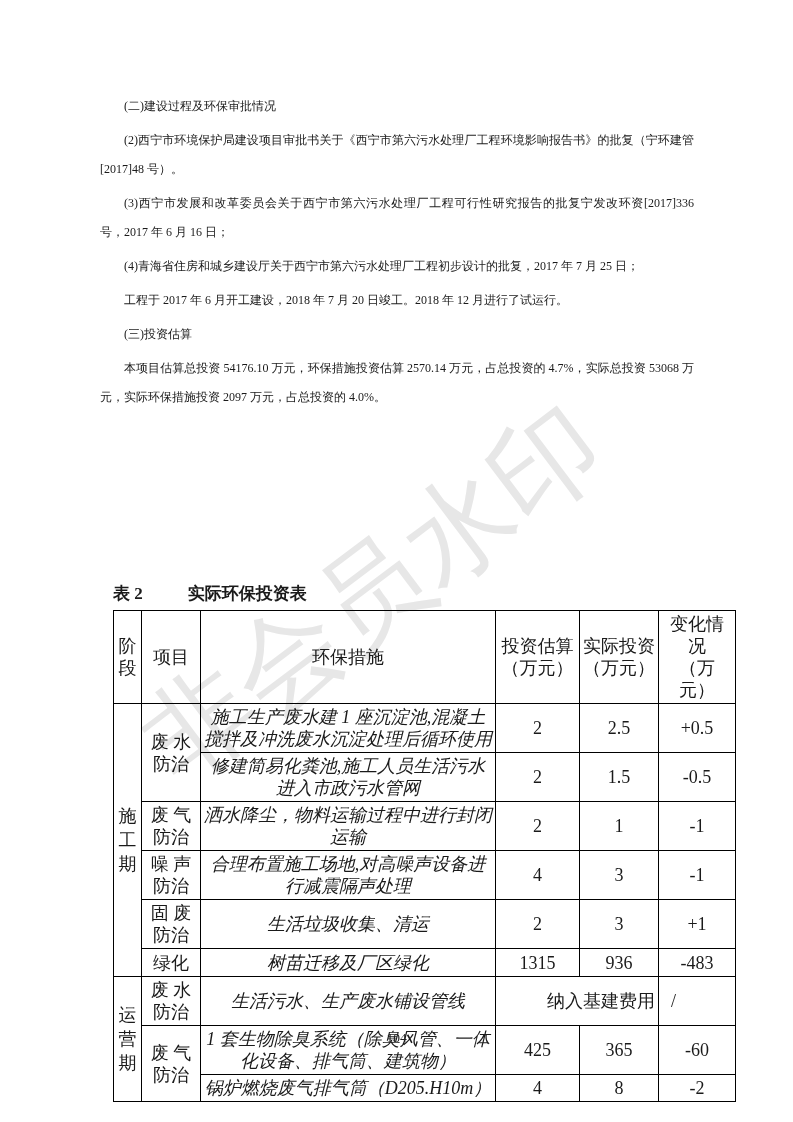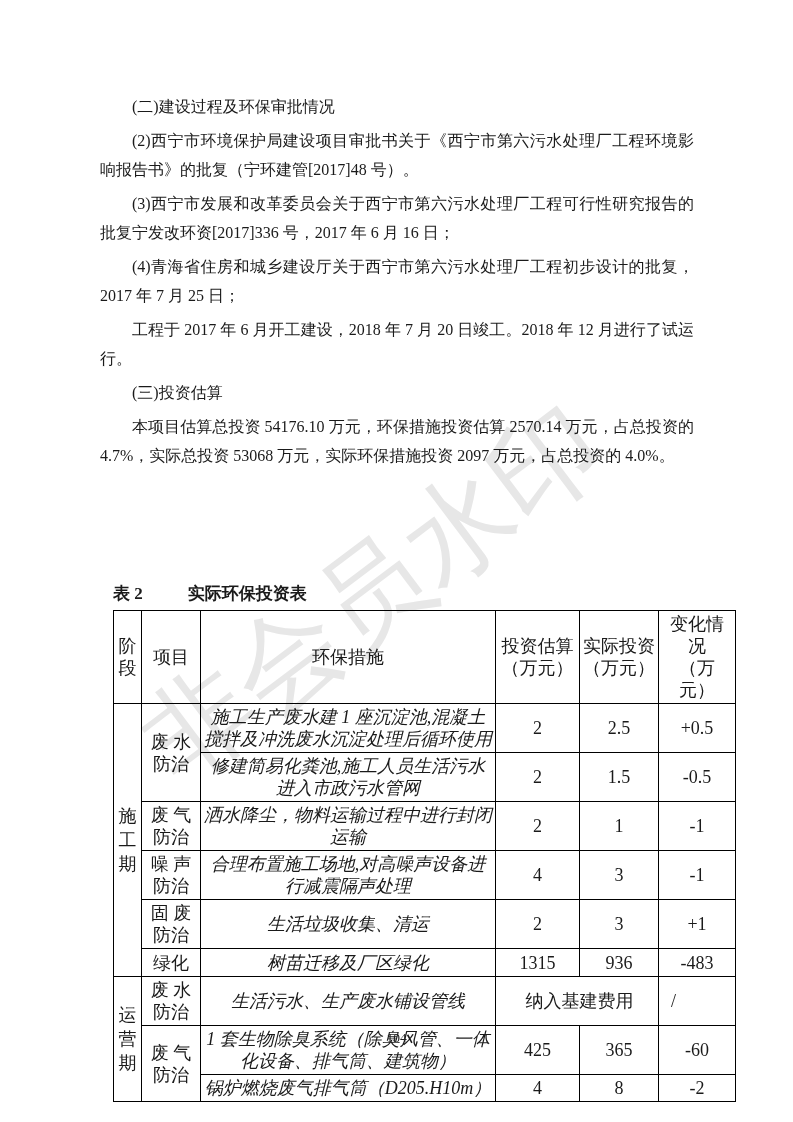--- a/index.html
+++ b/index.html
@@ -22,21 +22,21 @@
     white-space:nowrap;
     transform:rotate(-37deg);
     transform-origin:50% 50%;
     z-index:0;
     user-select:none;
   }
   .content {
     position:absolute;
     left:100px; top:92px; width:594px;
     z-index:1;
-    font-size:16px;
+    font-size:12px;
     line-height:29px;
     text-align:justify;
   }
   .content p { margin:0 0 5px 0; text-indent:2em; }
   .table-title {
     position:absolute;
     left:113px; top:580px; width:622px;
     z-index:1;
     text-align:left;
     font-weight:700;
@@ -56,21 +56,21 @@
   .inv-table td {
     border:1px solid #000;
     text-align:center;
     vertical-align:middle;
     padding:2px 3px;
     line-height:22px;
   }
   .inv-table td.pre { white-space:pre-line; }
   .inv-table td.stage { line-height:24px; }
   .inv-table td.measure { line-height:22px;font-style:italic; }
-  .inv-table td.merged { text-align:center; padding-left:8px; }
+  .inv-table td.merged { text-align:right; padding-left:8px; }
   .inv-table td.slash  { text-align:left; padding-left:12px; }
   .page-number {
     position:absolute;
     left:0; top:1030px; width:793px;
     text-align:center;
     font-size:13.5px;
     z-index:1;
     color:#222;
   }
 </style>

